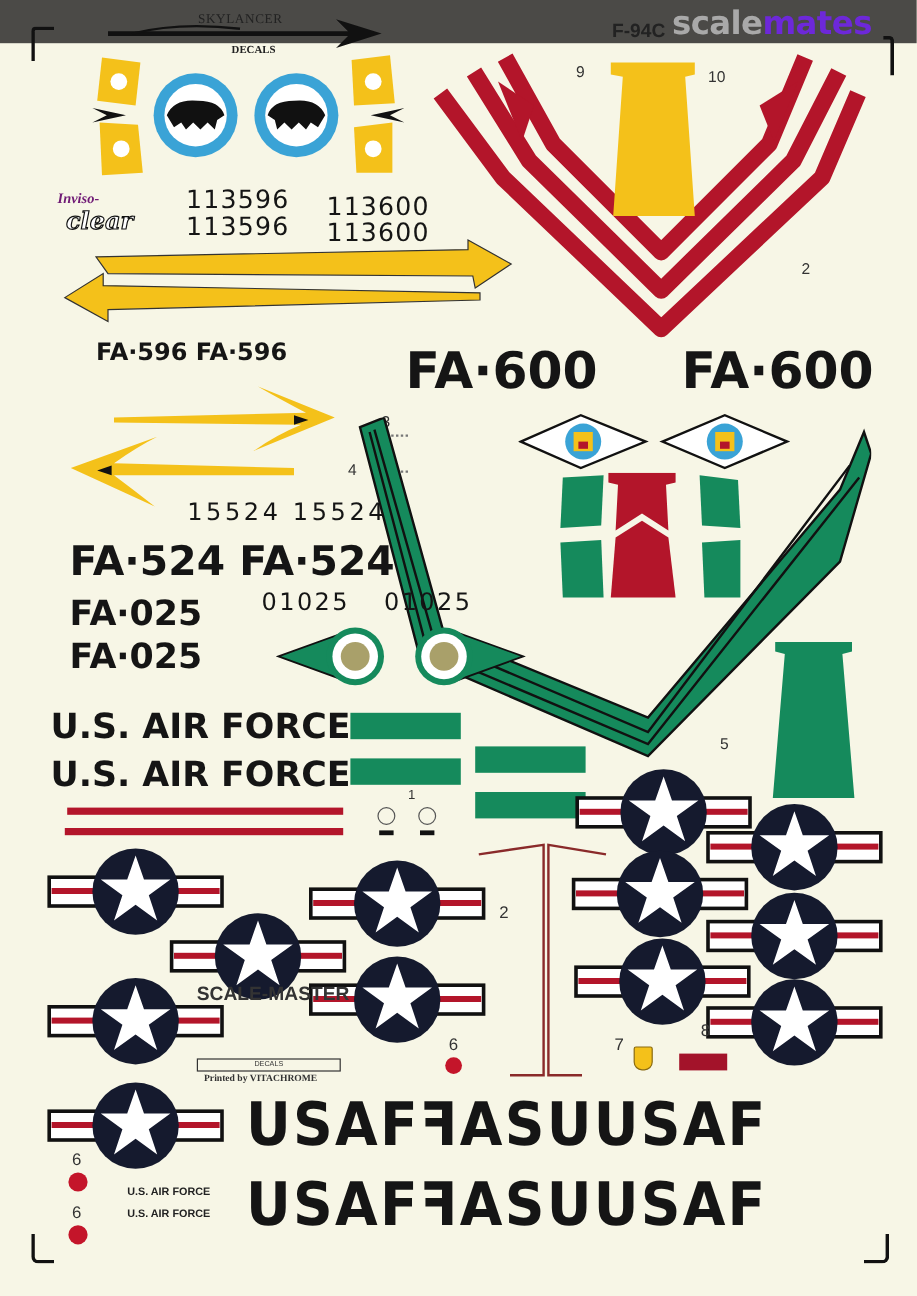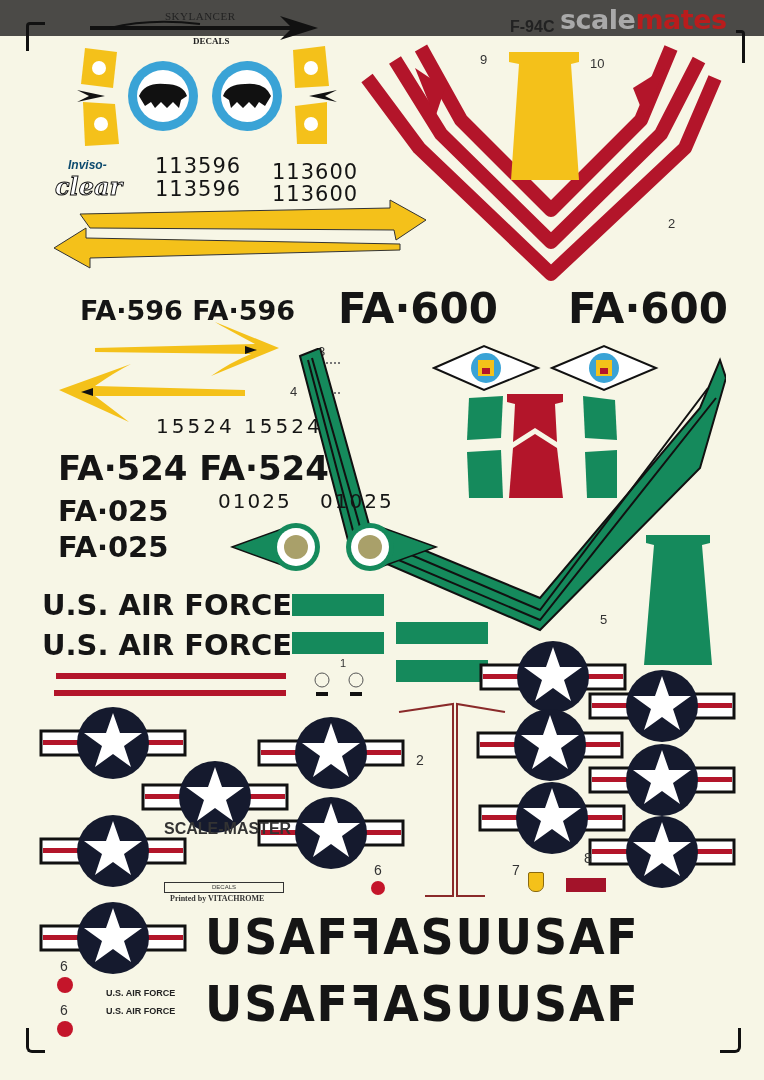--- a/index.html
+++ b/index.html
@@ -4,21 +4,21 @@
 <style>
   html,body{margin:0;padding:0;}
   body{width:764px;height:1080px;position:relative;overflow:hidden;background:#f7f6e6;font-family:"DejaVu Sans",sans-serif;}
   .abs{position:absolute;}
   .topbar{left:0;top:0;width:764px;height:36px;background:#4b4a47;}
   .brand-sky{left:165px;top:10px;font-family:"Liberation Serif",serif;font-size:11px;color:#222;letter-spacing:0.5px;}
   .brand-decals{left:193px;top:36px;font-family:"Liberation Serif",serif;font-size:9px;color:#222;font-weight:bold;}
   .model-title{left:510px;top:5px;font-family:"Liberation Sans",sans-serif;font-size:16px;color:#222;font-weight:bold;margin-top:13px;}
   .sm-logo{left:560px;top:4px;font-family:"DejaVu Sans",sans-serif;font-weight:bold;font-size:27px;letter-spacing:-0.5px;}
   .sm-logo .s1{color:#a9a9a9;}
-  .sm-logo .s2{color:#b91c1c;}
+  .sm-logo .s2{color:#6d28d9;}
   .num{font-family:"DejaVu Sans",sans-serif;color:#151515;letter-spacing:1px;}
   .code{font-family:"DejaVu Sans",sans-serif;font-weight:bold;color:#151515;letter-spacing:0px;}
   .lbl{font-family:"Liberation Sans",sans-serif;color:#333;font-size:13px;}
   .tiny{font-family:"Liberation Sans",sans-serif;color:#444;font-size:6px;}
 </style>
 </head>
 <body>
 
 <div class="abs topbar"></div>
 <div class="abs brand-sky">SKYLANCER</div>
@@ -55,22 +55,22 @@
   </g>
   <g>
     <path d="M218 6 L250 2 L254 42 L220 44 Z" fill="#f4c11a"></path>
     <path d="M220 62 L252 58 L252 100 L222 100 Z" fill="#f4c11a"></path>
     <circle cx="236" cy="24" r="7" fill="#fff"></circle>
       <circle cx="236" cy="80" r="7" fill="#fff"></circle>
     <path d="M262 46 L234 52 L262 58 L250 52 Z" fill="#111"></path>
   </g>
 </svg>
 
-<div class="abs" style="left:68px;top:158px;font-family:Liberation Sans, sans-serif;font-style:italic;font-weight:bold;font-size:12px;color:#0c4a6e">Inviso-</div>
-<div class="abs" style="left:55px;top:172px;font-family:'DejaVu Serif',serif;font-style:italic;font-weight:bold;font-size:24px;color:#fff;-webkit-text-stroke:1px #111">clear</div>
+<div class="abs" style="left:48px;top:158px;font-family:Liberation Serif, serif;font-style:italic;font-weight:bold;font-size:12px;color:#701a75">Inviso-</div>
+<div class="abs" style="left:55px;top:172px;font-family:'DejaVu Serif',serif;font-style:italic;font-weight:bold;font-size:20px;color:#fff;-webkit-text-stroke:1px #111">clear</div>
 
 <div class="abs num" style="left:155px;top:154px;font-size:21px">113596</div>
 <div class="abs num" style="left:155px;top:177px;font-size:21px">113596</div>
 <div class="abs num" style="left:272px;top:160px;font-size:21px">113600</div>
 <div class="abs num" style="left:272px;top:182px;font-size:21px">113600</div>
 
 <svg class="abs" style="left:50px;top:198px" width="380" height="76">
   <path d="M30 16 L340 10 L340 2 L376 22 L346 42 L344 32 L40 30 Z" fill="#f4c11a" stroke="#333" stroke-width="1"></path>
   <path d="M350 52 L40 60 L40 70 L4 50 L36 30 L36 40 L350 46 Z" fill="#f4c11a" stroke="#333" stroke-width="1"></path>
 </svg>
@@ -85,21 +85,21 @@
   <path d="M310 30 L278 50 L290 80 Z" fill="#b3152a"></path>
 </svg>
 
 <svg class="abs" style="left:505px;top:50px" width="80" height="135">
   <path d="M4 2 L74 2 L74 12 L66 14 L74 130 L6 130 L14 14 L4 12 Z" fill="#f4c11a"></path>
 </svg>
 <div class="abs lbl" style="left:480px;top:52px">9</div>
 <div class="abs lbl" style="left:590px;top:56px">10</div>
 <div class="abs lbl" style="left:668px;top:216px">2</div>
 
-<div class="abs code" style="left:80px;top:295px;font-size:27px">FA·596 FA·596</div>
+<div class="abs code" style="left:80px;top:281px;font-size:20px">FA·596 FA·596</div>
 
 <div class="abs code" style="left:338px;top:284px;font-size:42px">FA·600</div>
 <div class="abs code" style="left:568px;top:284px;font-size:42px">FA·600</div>
 
 <svg class="abs" style="left:55px;top:318px" width="230" height="110">
   <path d="M40 30 L200 26 Q170 10 160 4 L224 30 L156 58 Q176 44 196 36 L40 34 Z" fill="#f4c11a"></path>
   <path d="M190 72 L40 68 Q60 54 76 46 L4 72 L74 104 Q56 90 40 78 L190 78 Z" fill="#f4c11a"></path>
   <path d="M190 28 L202 32 L190 36 Z" fill="#111"></path>
   <path d="M38 70 L26 74 L38 78 Z" fill="#111"></path>
 </svg>

